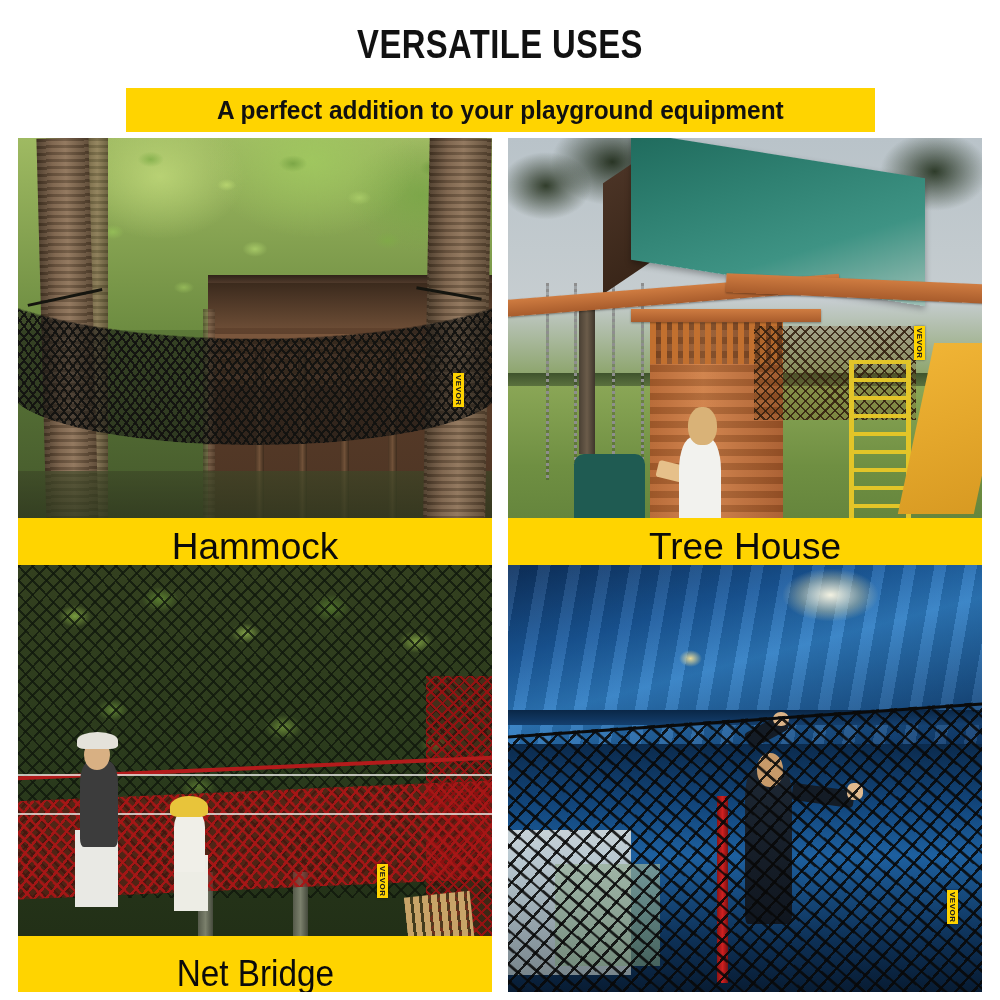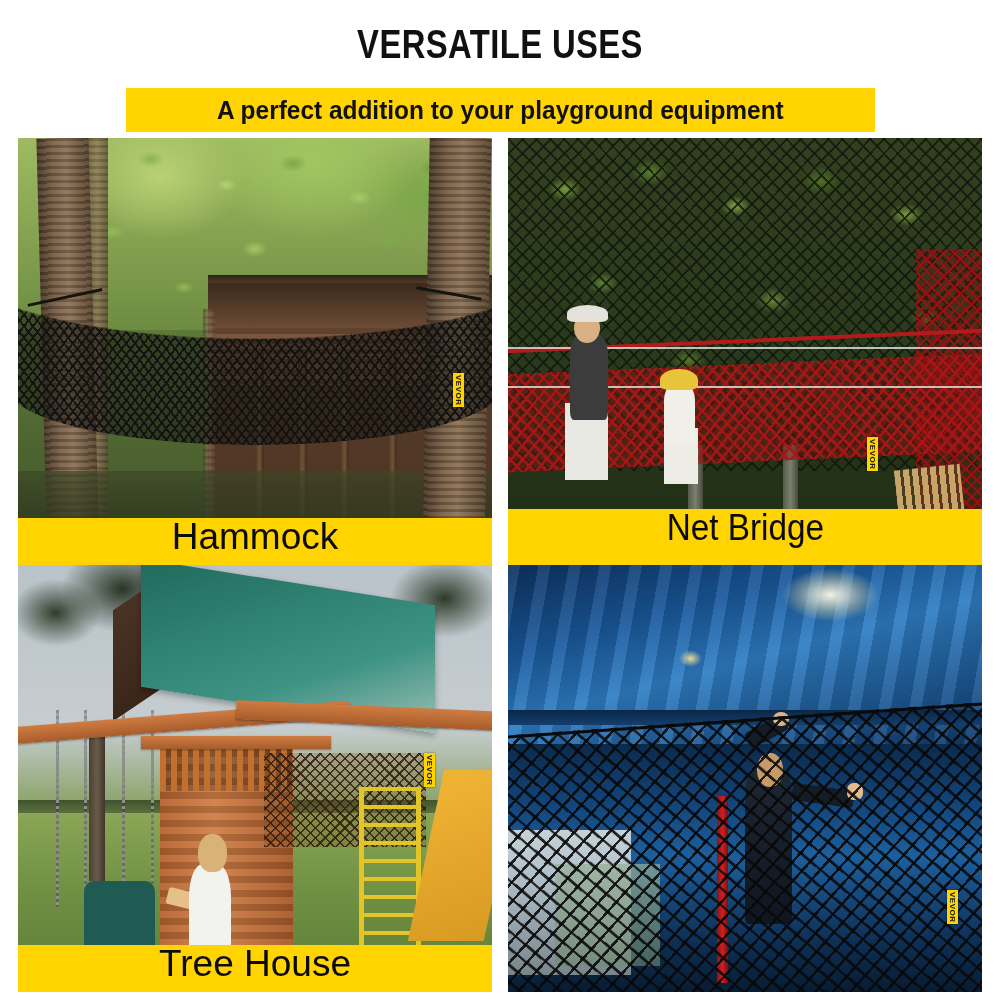--- a/index.html
+++ b/index.html
@@ -43,21 +43,21 @@
     grid-template-columns:474px 474px;
     grid-template-rows:427px 427px;
     column-gap:16px; row-gap:0px;
   }
   .cell { position:relative; overflow:hidden; background:#2a2a2a; }
   .photo { position:absolute; inset:0; overflow:hidden; }
 
   .label-band {
     position:absolute; left:0; bottom:0; width:100%;
     height:47px; background:#FFD400;
-    display:flex; align-items:flex-start; justify-content:center;
+    display:flex; align-items:flex-end; justify-content:center;
     z-index:30;
   }
   .label-text {
     font-size:37px; color:#0b0b0b; font-weight:normal;
     letter-spacing:0px; white-space:nowrap; line-height:1;
   }
   .cell.bottom .label-band { height:56px; }
   .cell.bottom .label-text { transform:scaleX(0.9); }
 
   
@@ -431,46 +431,20 @@
         <div class="hammock">
           <div class="net"></div>
         </div>
         <div class="rope" style="left:2%;top:37%;width:16%;transform:rotate(-12deg)"></div>
         <div class="rope" style="right:2%;top:36%;width:14%;transform:rotate(10deg)"></div>
         <div class="trunk t3"></div>
         <div class="vevor-tag" style="right:6%;top:55%;">VEVOR</div>
       </div>
       <div class="label-band">
         <span class="label-text">Hammock</span>
-      </div>
-    </div>
-
-    <div class="cell bottom">
-      <div class="photo p3">
-        <div class="leaves"></div>
-        <div class="greennet"></div>
-        <div class="redwall"></div>
-        <div class="pole" style="left:38%"></div>
-        <div class="pole" style="left:58%"></div>
-        <div class="bamboo"></div>
-        <div class="wire" style="top:49%"></div>
-        <div class="bridge-rail"></div>
-        <div class="bridge"></div>
-        <div class="person-a-legs"></div>
-        <div class="person-a-body"></div>
-        <div class="person-a-head"></div>
-        <div class="person-a-hat"></div>
-        <div class="person-b-legs"></div>
-        <div class="person-b-body"></div>
-        <div class="person-b-hat"></div>
-        <div class="wire" style="top:58%"></div>
-        <div class="vevor-tag" style="right:22%;top:70%;">VEVOR</div>
-      </div>
-      <div class="label-band">
-        <span class="label-text">Net Bridge</span>
       </div>
     </div>
 
     <div class="cell top">
       <div class="photo p2">
         <div class="treebg"></div>
         <div class="treeline"></div>
         <div class="field"></div>
         <div class="trunkA"></div>
         <div class="chain" style="left:8%"></div>
@@ -492,20 +466,46 @@
         <div class="boy-body"></div>
         <div class="boy-head"></div>
         <div class="vevor-tag" style="right:12%;top:44%;">VEVOR</div>
       </div>
       <div class="label-band">
         <span class="label-text">Tree House</span>
       </div>
     </div>
 
     <div class="cell bottom">
+      <div class="photo p3">
+        <div class="leaves"></div>
+        <div class="greennet"></div>
+        <div class="redwall"></div>
+        <div class="pole" style="left:38%"></div>
+        <div class="pole" style="left:58%"></div>
+        <div class="bamboo"></div>
+        <div class="wire" style="top:49%"></div>
+        <div class="bridge-rail"></div>
+        <div class="bridge"></div>
+        <div class="person-a-legs"></div>
+        <div class="person-a-body"></div>
+        <div class="person-a-head"></div>
+        <div class="person-a-hat"></div>
+        <div class="person-b-legs"></div>
+        <div class="person-b-body"></div>
+        <div class="person-b-hat"></div>
+        <div class="wire" style="top:58%"></div>
+        <div class="vevor-tag" style="right:22%;top:70%;">VEVOR</div>
+      </div>
+      <div class="label-band">
+        <span class="label-text">Net Bridge</span>
+      </div>
+    </div>
+
+    <div class="cell bottom">
       <div class="photo p4">
         <div class="ceiling"></div>
         <div class="lamp"></div>
         <div class="beamline"></div>
         <div class="lamp2"></div>
         <div class="lowerhall"></div>
         <div class="wallwhite"></div>
         <div class="wallgreen"></div>
         <div class="redpole"></div>
         <div class="arm-up"></div>

